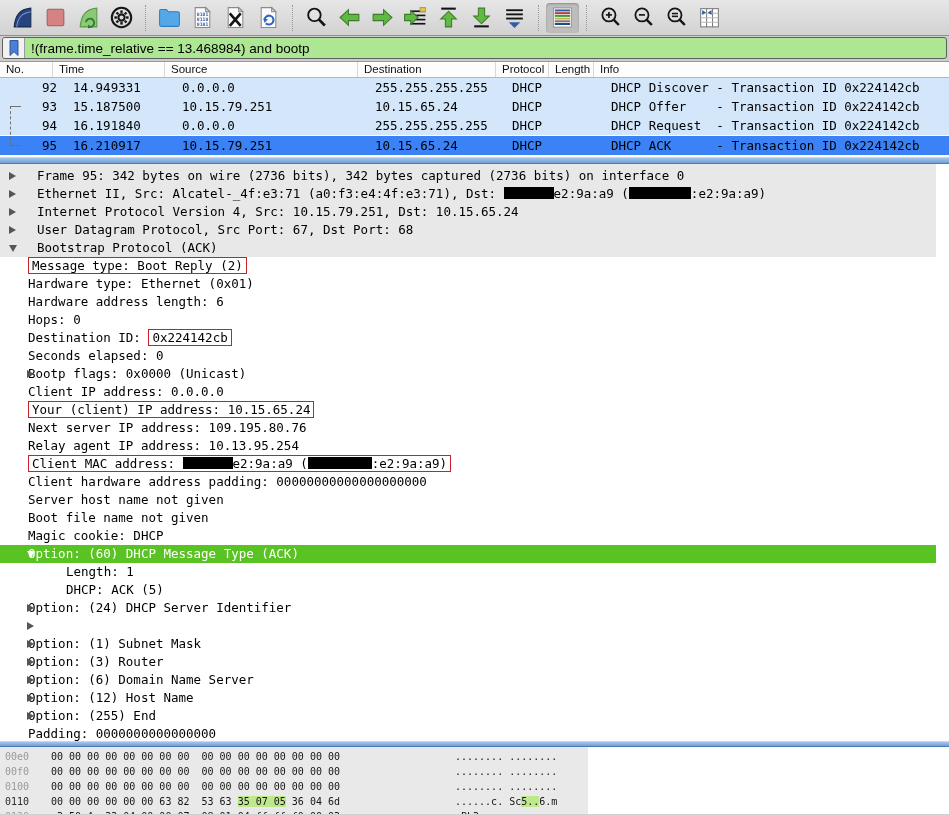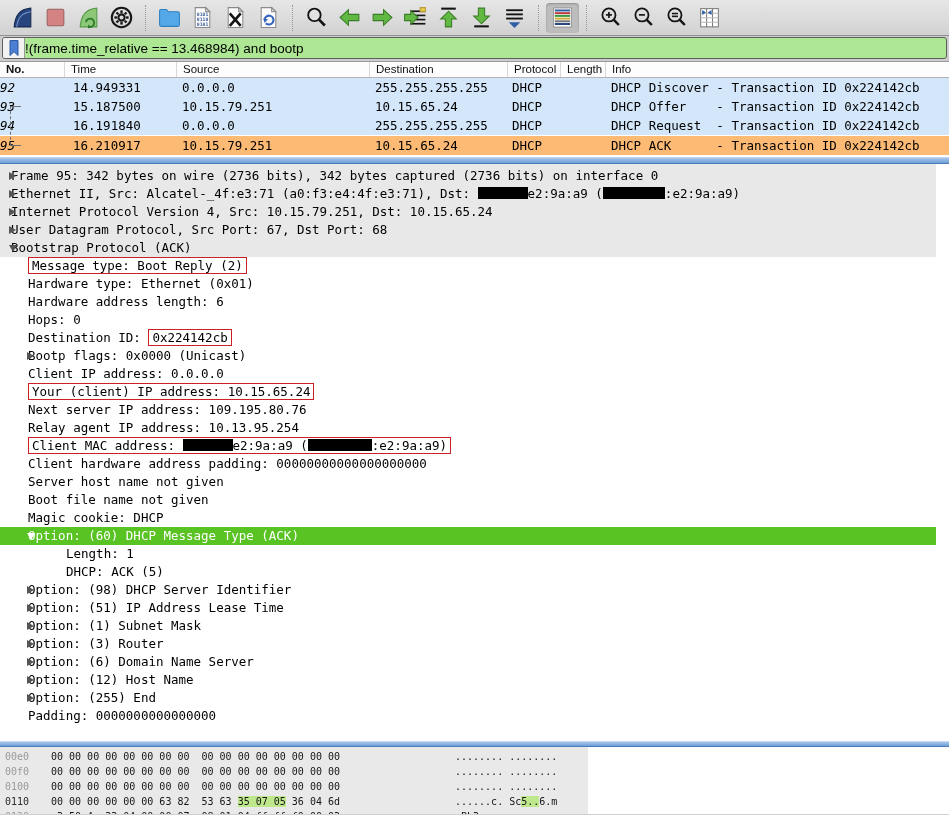--- a/index.html
+++ b/index.html
@@ -22,59 +22,59 @@
   
   #filterbar { height:26px; background:#cdcdcd; padding:1px 2px 2px 2px; border-bottom:1px solid #9a9a9a; }
   #filterfield {
     height:22px; display:flex; align-items:center;
     background:#ade794; border:1px solid #5f5f5f; border-radius:3px; overflow:hidden;
   }
   #bookmarkbtn { width:22px; height:100%; background:#f2f2f2; border-right:1px solid #9a9a9a;
     display:flex; align-items:center; justify-content:center; }
   #filterinput {
     flex:1; height:100%; background:transparent; border:none; outline:none;
-    font-family:"Liberation Sans", sans-serif; font-size:13.5px; color:#000; 
+    font-family:"Liberation Sans", sans-serif; font-size:13.5px; color:#000; padding-left:6px;
   }
   
   #plist-header { height:16px; display:flex; background:#fdfdfd; border-bottom:1px solid #b5b5b5;
     font-size:11.5px; color:#111; }
   #plist-header .hc { border-right:1px solid #d8d8d8; padding:1px 0 0 6px; white-space:nowrap; overflow:hidden; }
   #plist-rows { position:relative; height:77px; border-bottom:1px solid #5a5a5a;
     font-family:"DejaVu Sans Mono", monospace; font-size:12.5px; }
   .prow { display:flex; height:19px; line-height:19px; background:#d4e7fa; white-space:pre; }
-  .prow.sel { background:#fdba74; margin-top:1px; height:19px; }
+  .prow.sel { background:#3b82f6; margin-top:1px; height:19px; }
   .pc { overflow:hidden; white-space:pre; }
-  .c0{width:65px; padding-right:8px;font-style:italic;}
+  .c0{width:65px; text-align:right; padding-right:8px;}
   .c1{width:112px; padding-left:8px;}
   .c2{width:193px; padding-left:5px;}
   .c3{width:138px; padding-left:5px;}
   .c4{width:53px; padding-left:4px;}
   .c5{width:45px; text-align:right; padding-right:6px;margin-top:41px;}
   .c6{flex:1; padding-left:5px;}
-  .h0{width:65px;font-weight:bold;} .h1{width:112px;} .h2{width:193px;} .h3{width:138px;}
+  .h0{width:53px;} .h1{width:112px;} .h2{width:193px;} .h3{width:138px;}
   .h4{width:53px;} .h5{width:45px;} .h6{flex:1; border-right:none !important;}
   
   #bracket-v { position:absolute; left:10px; top:28px; height:39px; border-left:1px dashed #707070; }
   #bracket-t { position:absolute; left:10px; top:28px; width:11px; border-top:1px solid #707070; }
   #bracket-b { position:absolute; left:10px; top:67px; width:11px; border-top:1px solid #707070; }
   #whitegap { height:2px; background:#fff; }
   .splitter { height:7px; background:linear-gradient(#a6c6ea,#6f9fd8);
     border-top:1px solid #c3d7ef; border-bottom:1px solid #4a7ab8; }
   
   #details { position:relative; height:577px; background:#fff; overflow:hidden;
     font-family:"DejaVu Sans Mono", monospace; font-size:12.5px; padding-top:3px; }
   #details-grayblock { position:absolute; top:0; left:0; height:93px; width:calc(100% - 13px);
     background:#e8e8e8; }
   .dline { position:relative; height:18px; line-height:18px; white-space:pre; z-index:1; }
   .dline.sel { background:#58c322; color:#fff; width:calc(100% - 13px); }
   .tri { position:absolute; top:5px; width:0; height:0; }
   .tri.r { border-left:7px solid #555; border-top:4.5px solid transparent; border-bottom:4.5px solid transparent; top:4.5px;}
   .tri.d { border-top:7px solid #555; border-left:4.5px solid transparent; border-right:4.5px solid transparent; top:6px;}
   .dline.sel .tri.d { border-top-color:#fff; }
-  .ind0 { padding-left:11px; } .ind1 { padding-left:28px; } .ind2 { padding-left:66px; }
+  .ind0 { padding-left:37px; } .ind1 { padding-left:28px; } .ind2 { padding-left:66px; }
   .ind0 .tri { left:9px; } .ind1 .tri { left:27px; }
   .boxed { border:1px solid #cb2026; padding:0 3px; display:inline-block; height:17px; line-height:16px; }
   .redact { display:inline-block; height:12px; background:#000; vertical-align:-1px; }
   
   #hexpane { height:67px; overflow:hidden; padding-top:2px;
     font-family:"DejaVu Sans Mono", monospace; font-size:10px;
     background:linear-gradient(to right, #e9e9e9 588px, #ffffff 588px); }
   .hxrow { height:15px; line-height:15px; white-space:pre; display:flex; }
   .hxoff { width:51px; padding-left:5px; color:#9a9a9a; }
   .hxoff.dark { color:#2b2b2b; }
@@ -296,35 +296,36 @@
   <div class="dline ind0"><span class="tri r"></span><span><span>Frame 95: 342 bytes on wire (2736 bits), 342 bytes captured (2736 bits) on interface 0</span></span></div>
       <div class="dline ind0"><span class="tri r"></span><span><span>Ethernet II, Src: Alcatel-_4f:e3:71 (a0:f3:e4:4f:e3:71), Dst: </span><span class="redact" style="width: 50px;"></span><span>e2:9a:a9 (</span><span class="redact" style="width: 62px;"></span><span>:e2:9a:a9)</span></span></div>
       <div class="dline ind0"><span class="tri r"></span><span><span>Internet Protocol Version 4, Src: 10.15.79.251, Dst: 10.15.65.24</span></span></div>
       <div class="dline ind0"><span class="tri r"></span><span><span>User Datagram Protocol, Src Port: 67, Dst Port: 68</span></span></div>
       <div class="dline ind0"><span class="tri d"></span><span><span>Bootstrap Protocol (ACK)</span></span></div>
       <div class="dline ind1"><span class="boxed"><span>Message type: Boot Reply (2)</span></span></div>
       <div class="dline ind1"><span><span>Hardware type: Ethernet (0x01)</span></span></div>
       <div class="dline ind1"><span><span>Hardware address length: 6</span></span></div>
       <div class="dline ind1"><span><span>Hops: 0</span></span></div>
       <div class="dline ind1"><span><span>Destination ID: </span><span class="boxed">0x224142cb</span></span></div>
+      <div class="dline ind1"><span><span>Seconds elapsed: 0</span></span></div>
       <div class="dline ind1"><span class="tri r"></span><span><span>Bootp flags: 0x0000 (Unicast)</span></span></div>
       <div class="dline ind1"><span><span>Client IP address: 0.0.0.0</span></span></div>
       <div class="dline ind1"><span class="boxed"><span>Your (client) IP address: 10.15.65.24</span></span></div>
       <div class="dline ind1"><span><span>Next server IP address: 109.195.80.76</span></span></div>
       <div class="dline ind1"><span><span>Relay agent IP address: 10.13.95.254</span></span></div>
       <div class="dline ind1"><span class="boxed"><span>Client MAC address: </span><span class="redact" style="width: 50px;"></span><span>e2:9a:a9 (</span><span class="redact" style="width: 64px;"></span><span>:e2:9a:a9)</span></span></div>
       <div class="dline ind1"><span><span>Client hardware address padding: 00000000000000000000</span></span></div>
       <div class="dline ind1"><span><span>Server host name not given</span></span></div>
       <div class="dline ind1"><span><span>Boot file name not given</span></span></div>
       <div class="dline ind1"><span><span>Magic cookie: DHCP</span></span></div>
       <div class="dline ind1 sel"><span class="tri d"></span><span><span>Option: (60) DHCP Message Type (ACK)</span></span></div>
       <div class="dline ind2"><span><span>Length: 1</span></span></div>
       <div class="dline ind2"><span><span>DHCP: ACK (5)</span></span></div>
-      <div class="dline ind1"><span class="tri r"></span><span><span>Option: (98) DHCP Server Identifier</span></span></div>
-      <div class="dline ind1"><span class="tri r"></span><span><span>Option: (51) IP Address Lease Time</span></span></div>
+      <div class="dline ind1"><span class="tri r"></span><span><span>Option: (24) DHCP Server Identifier</span></span></div>
+      <div class="dline ind1"><span class="tri r"></span></div>
       <div class="dline ind1"><span class="tri r"></span><span><span>Option: (1) Subnet Mask</span></span></div>
       <div class="dline ind1"><span class="tri r"></span><span><span>Option: (3) Router</span></span></div>
       <div class="dline ind1"><span class="tri r"></span><span><span>Option: (6) Domain Name Server</span></span></div>
       <div class="dline ind1"><span class="tri r"></span><span><span>Option: (12) Host Name</span></span></div>
       <div class="dline ind1"><span class="tri r"></span><span><span>Option: (255) End</span></span></div>
       <div class="dline ind1"><span><span>Padding: 0000000000000000</span></span></div>
     </div>
 
   <div class="splitter" style="height:6px"></div>
 

